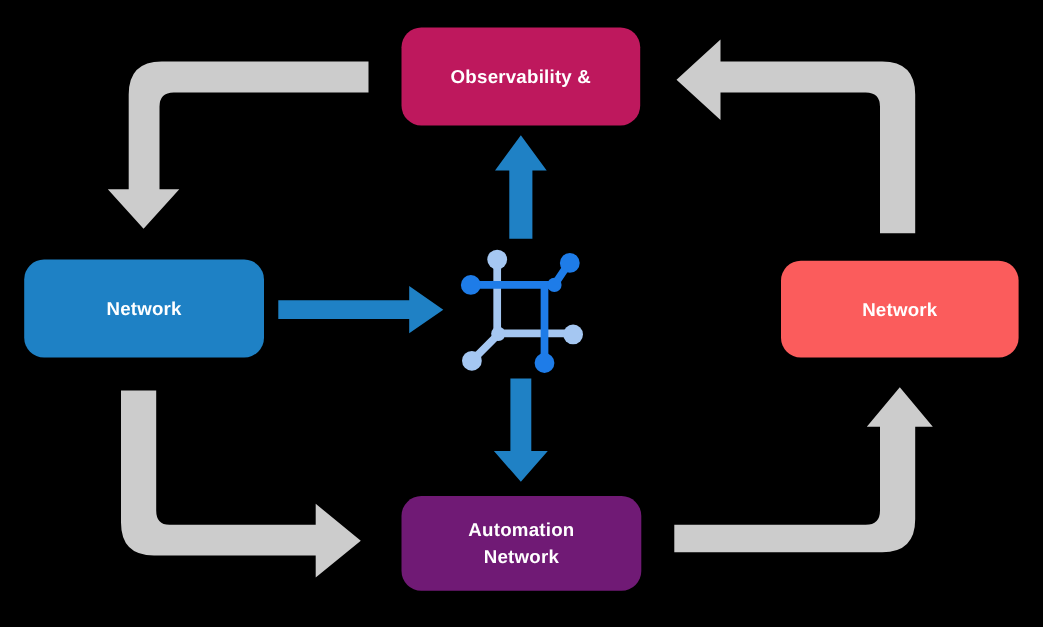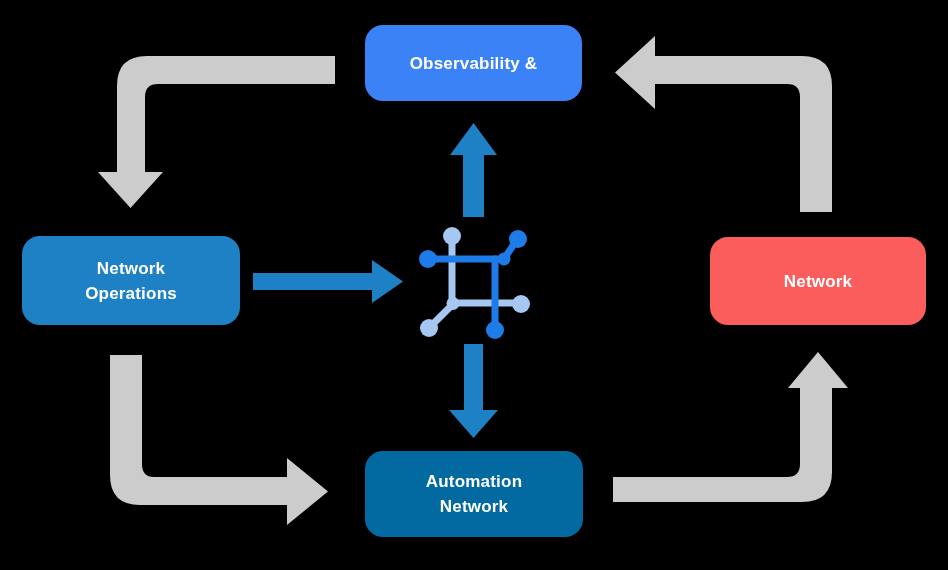--- a/index.html
+++ b/index.html
@@ -6,24 +6,24 @@
   .stage{
     position:relative;width:948px;height:570px;background:#000;overflow:hidden;
     font-family:"Liberation Sans", sans-serif;
   }
   .overlay{position:absolute;left:0;top:0;width:948px;height:570px;}
   .node{
     position:absolute;border-radius:18px;display:flex;flex-direction:column;
     align-items:center;justify-content:center;text-align:center;
     color:#fff;font-size:17px;font-weight:700;letter-spacing:.2px;line-height:25px;
   }
-  .node-observability{left:365px;top:25px;width:217px;height:76px;background:#3b82f6;}
+  .node-observability{left:365px;top:25px;width:217px;height:89px;background:#be185d;}
   .node-operations{left:22px;top:236px;width:218px;height:89px;background:#1E81C5;}
   .node-infrastructure{left:710px;top:237px;width:216px;height:88px;background:#FB5C5C;}
-  .node-tooling{left:365px;top:451px;width:218px;height:86px;background:#0369a1;}
+  .node-tooling{left:365px;top:451px;width:218px;height:86px;background:#701a75;}
   .icon-line{fill:none;stroke-width:7;stroke-linecap:round;stroke-linejoin:round;}
 </style>
 </head>
 <body>
 
 <div class="stage">
 
   <svg class="overlay" width="948" height="570" viewBox="0 0 948 570">
 
     <path d="M335,56 H147 Q117,56 117,86 V172 H98 L130.5,208 L163,172 H145 V97 Q145,84 158,84 H335 Z" fill="#CCCCCC"></path>
@@ -52,21 +52,20 @@
       <circle cx="89" cy="34" r="6.5" fill="#1E7CE8"></circle>
     </g>
   </svg>
 
   <div class="node node-observability">
     <span>Observability &amp;</span>
   </div>
 
   <div class="node node-operations">
     <span>Network</span>
-    <span>Operations</span>
   </div>
 
   <div class="node node-infrastructure">
     <span>Network</span>
   </div>
 
   <div class="node node-tooling">
     <span>Automation</span>
     <span>Network</span>
   </div>

